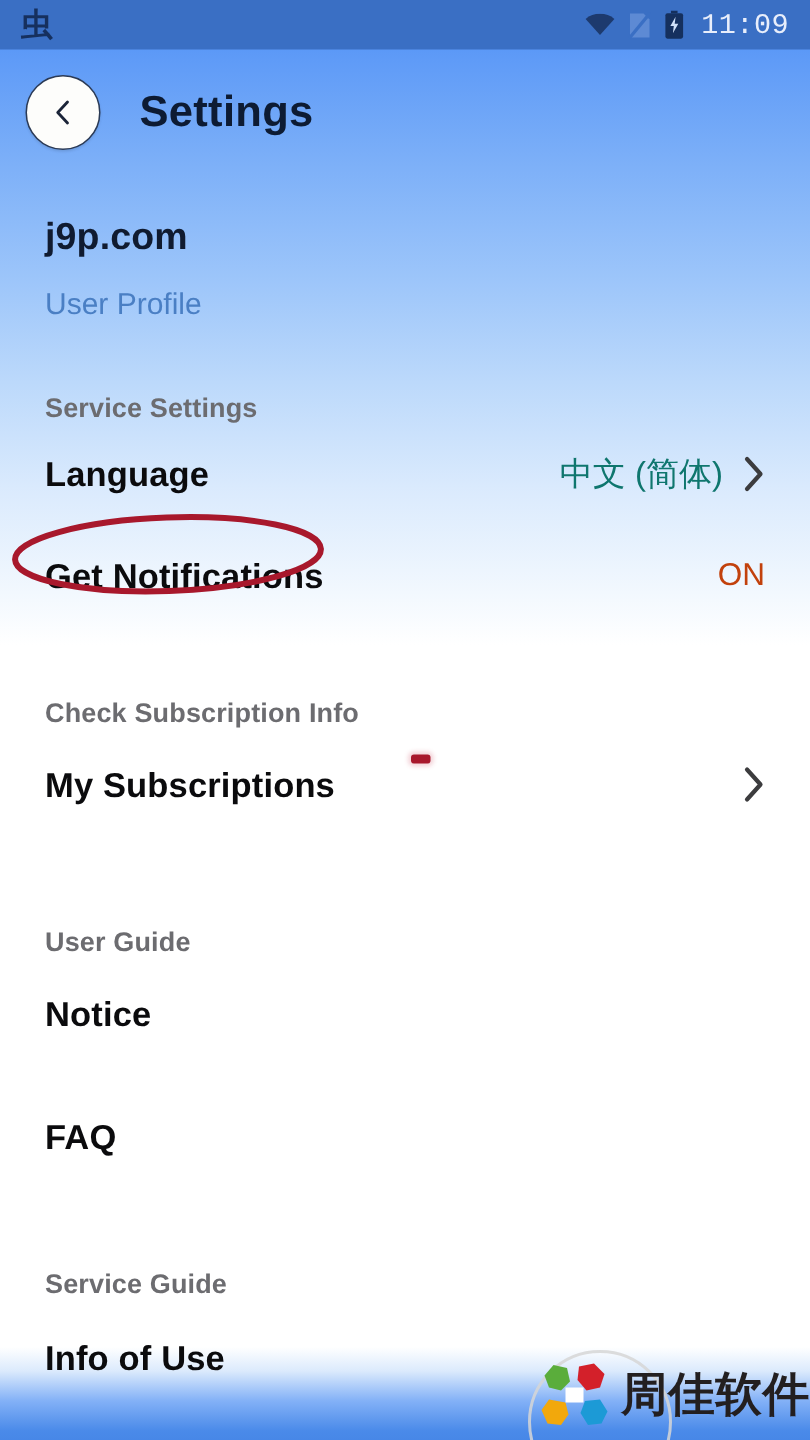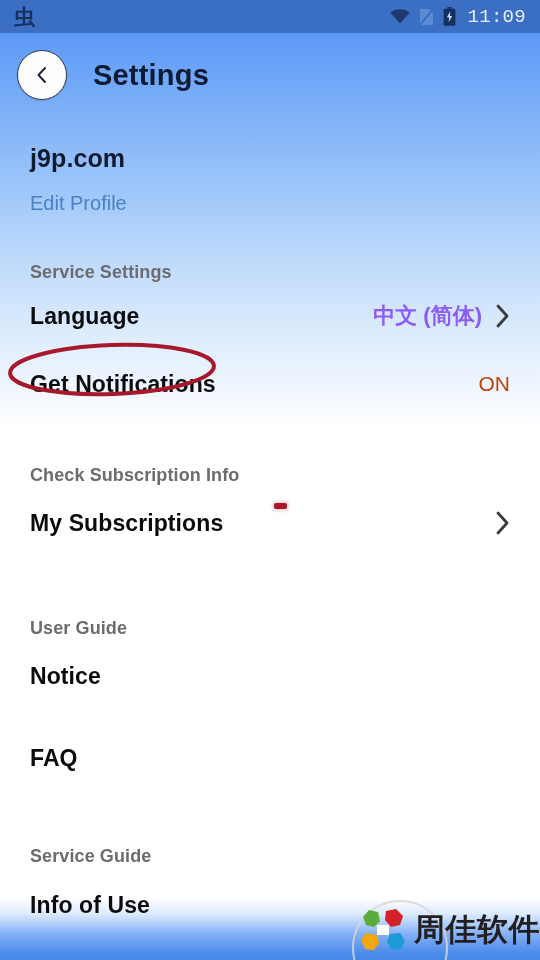--- a/index.html
+++ b/index.html
@@ -150,21 +150,21 @@
     margin-left:auto;
     display:flex;
     align-items:center;
     gap:13px;
   }
   .row-value {
     font-size:21px;
     color:#c2410c;
     font-weight:400;
   }
-  .row-value.cjk { font-size:22px; color:#8b5cf6;font-weight:bold; }
+  .row-value.cjk { font-size:22px; color:#0f766e; }
   .chev {
     width:15px; height:24px;
     display:block;
   }
 
   
   .sec-service   { margin-top:47px; }
   .sec-service .section-head { margin-bottom:10px; }
   .sec-service .row.lang { height:45px; }
   .sec-service .row.notif { margin-top:22px; }
@@ -280,21 +280,21 @@
         <path d="M13 3 L6.5 10 L13 17" stroke="#1b2438" stroke-width="1.9" fill="none" stroke-linecap="round" stroke-linejoin="round"></path>
       </svg>
     </div>
     <div class="appbar-title">Settings</div>
   </div>
 
   <div class="content">
 
     <div class="profile">
       <div class="profile-name">j9p.com</div>
-      <div class="profile-edit">Edit Profile</div>
+      <div class="profile-edit">User Profile</div>
     </div>
 
     <div class="section sec-service">
       <div class="section-head">Service Settings</div>
 
       <div class="row lang">
         <span class="row-label">Language</span>
         <span class="row-right">
           <span class="row-value cjk">中文 (简体)</span>
           <svg class="chev" viewBox="0 0 15 24">

